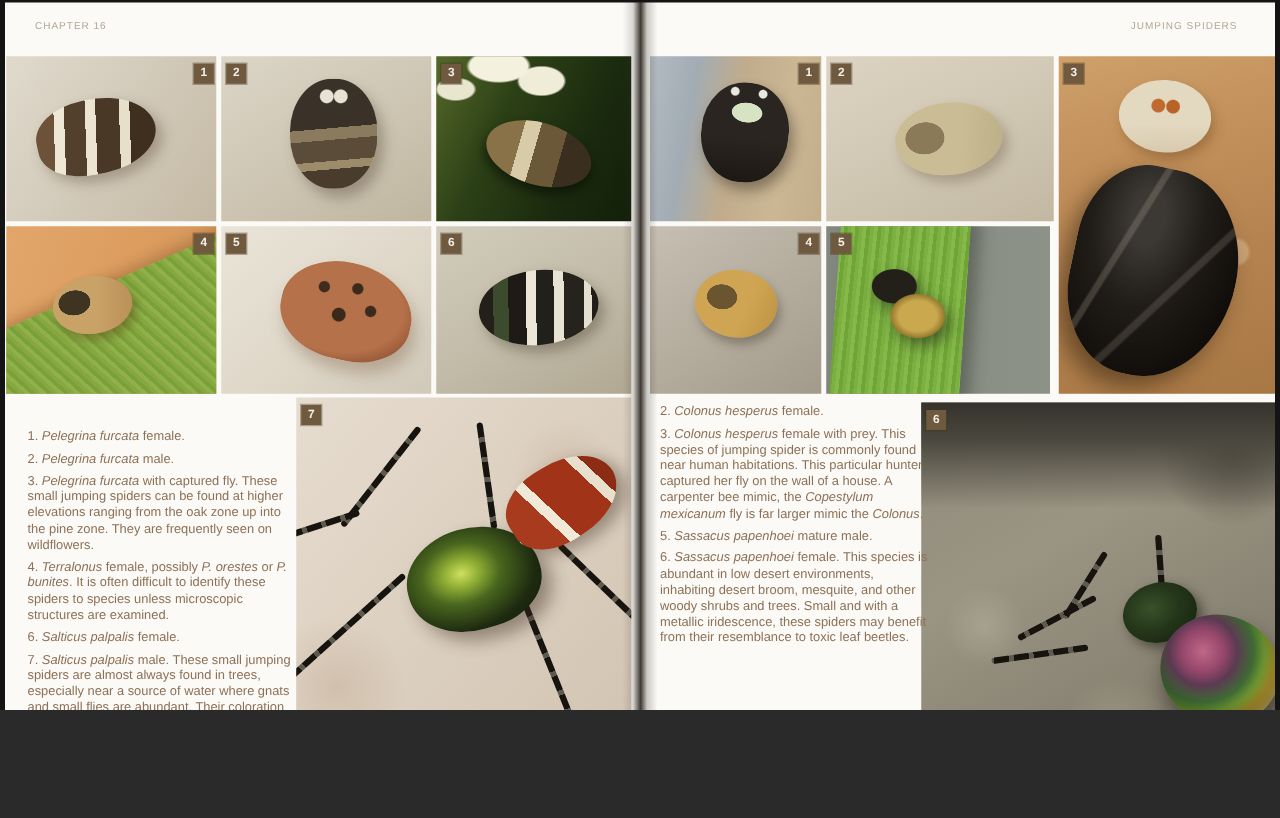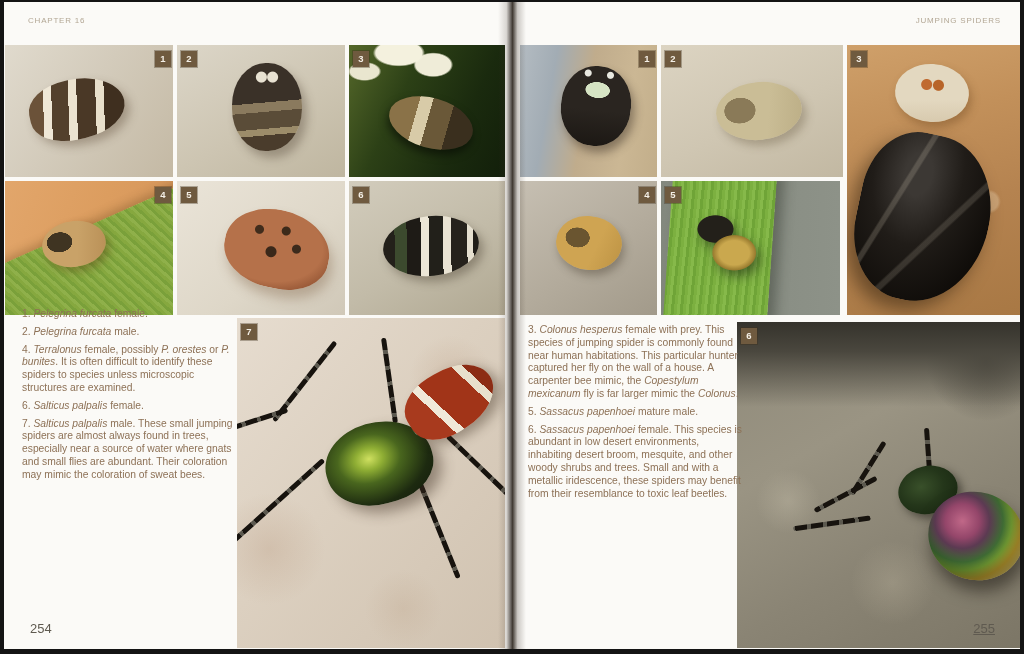--- a/index.html
+++ b/index.html
@@ -1,27 +1,27 @@
 <!DOCTYPE html>
 <html><head>
 <meta charset="utf-8">
 <style>
   html,body{margin:0;padding:0;background:#2a2a2a;}
-  .book{position:relative;width:1024px;height:654px;background:#fbfaf7;overflow:hidden;
+  .book{position:relative;width:1024px;height:568px;background:#fbfaf7;overflow:hidden;
         font-family:"Liberation Sans",sans-serif;}
   .edge{position:absolute;background:#141414;z-index:9;}
   .edge-top{left:0;top:0;width:1024px;height:2px;}
   .edge-bottom{left:0;top:649px;width:1024px;height:5px;}
   .edge-left{left:0;top:0;width:4px;height:654px;}
   .edge-right{left:1020px;top:0;width:4px;height:654px;}
   .spine{position:absolute;left:498px;top:0;width:28px;height:654px;z-index:8;pointer-events:none;
     background:linear-gradient(90deg,rgba(60,50,40,0) 0%,rgba(60,50,40,.18) 30%,rgba(35,28,22,.75) 48%,rgba(45,38,30,.9) 52%,rgba(60,50,40,.25) 70%,rgba(60,50,40,0) 100%);}
   .runhead{position:absolute;top:16px;font-size:8px;letter-spacing:.8px;color:#b3a795;z-index:3;}
   .runhead.left{left:28px;}
-  .runhead.right{right:23px;text-align:right;}
+  .runhead.right{right:34px;text-align:right;}
   .pagenum{position:absolute;top:621px;font-size:13px;color:#5f5a50;z-index:3;}
   .pagenum.left{left:30px;}
   .pagenum.right{right:29px;text-align:center;text-decoration:underline;}
 
   .photo{position:absolute;overflow:hidden;z-index:2;}
   .badge{position:absolute;top:6px;width:16px;height:16px;background:#6f5a3f;color:#f4efe6;
          font-size:9.5px;font-weight:bold;line-height:16px;text-align:center;z-index:6;
          box-shadow:0 0 0 1px rgba(60,45,25,.35);}
   .b-tl{left:4px;} .b-tr{right:2px;}
 
@@ -247,28 +247,30 @@
       <div class="leg l6a"></div>
       <div class="leg l6b"></div>
       <div class="leg l6c"></div>
       <div class="leg l6d"></div>
       <div class="cep6"></div>
       <div class="abd6"></div>
     </div>
     <span class="badge b-tl">6</span>
   </div>
 
-  <div class="cap-col" style="left:22px;top:308px;">
+  <div class="cap-col" style="left:22px;top:344px;">
       <p><span>1. </span><i>Pelegrina furcata</i><span> female.</span></p>
       <p><span>2. </span><i>Pelegrina furcata</i><span> male.</span></p>
+      <p><span>3. </span><i>Pelegrina furcata</i><span> with captured fly. These small jumping spiders can be found at higher elevations ranging from the oak zone up into the pine zone. They are frequently seen on wildflowers.</span></p>
       <p><span>4. </span><i>Terralonus</i><span> female, possibly </span><i>P. orestes</i><span> or </span><i>P. bunites</i><span>. It is often difficult to identify these spiders to species unless microscopic structures are examined.</span></p>
       <p><span>6. </span><i>Salticus palpalis</i><span> female.</span></p>
       <p><span>7. </span><i>Salticus palpalis</i><span> male. These small jumping spiders are almost always found in trees, especially near a source of water where gnats and small flies are abundant. Their coloration may mimic the coloration of sweat bees.</span></p>
     </div>
   <div class="cap-col" style="left:528px;top:324px;">
+      <p><span>2. </span><i>Colonus hesperus</i><span> female.</span></p>
       <p><span>3. </span><i>Colonus hesperus</i><span> female with prey. This species of jumping spider is commonly found near human habitations. This particular hunter captured her fly on the wall of a house. A carpenter bee mimic, the </span><i>Copestylum mexicanum</i><span> fly is far larger mimic the </span><i>Colonus</i><span>.</span></p>
       <p><span>5. </span><i>Sassacus papenhoei</i><span> mature male.</span></p>
       <p><span>6. </span><i>Sassacus papenhoei</i><span> female. This species is abundant in low desert environments, inhabiting desert broom, mesquite, and other woody shrubs and trees. Small and with a metallic iridescence, these spiders may benefit from their resemblance to toxic leaf beetles.</span></p>
     </div>
 
   <div class="pagenum left">254</div>
   <div class="pagenum right">255</div>
 
   <div class="spine"></div>
   <div class="edge edge-top"></div>

